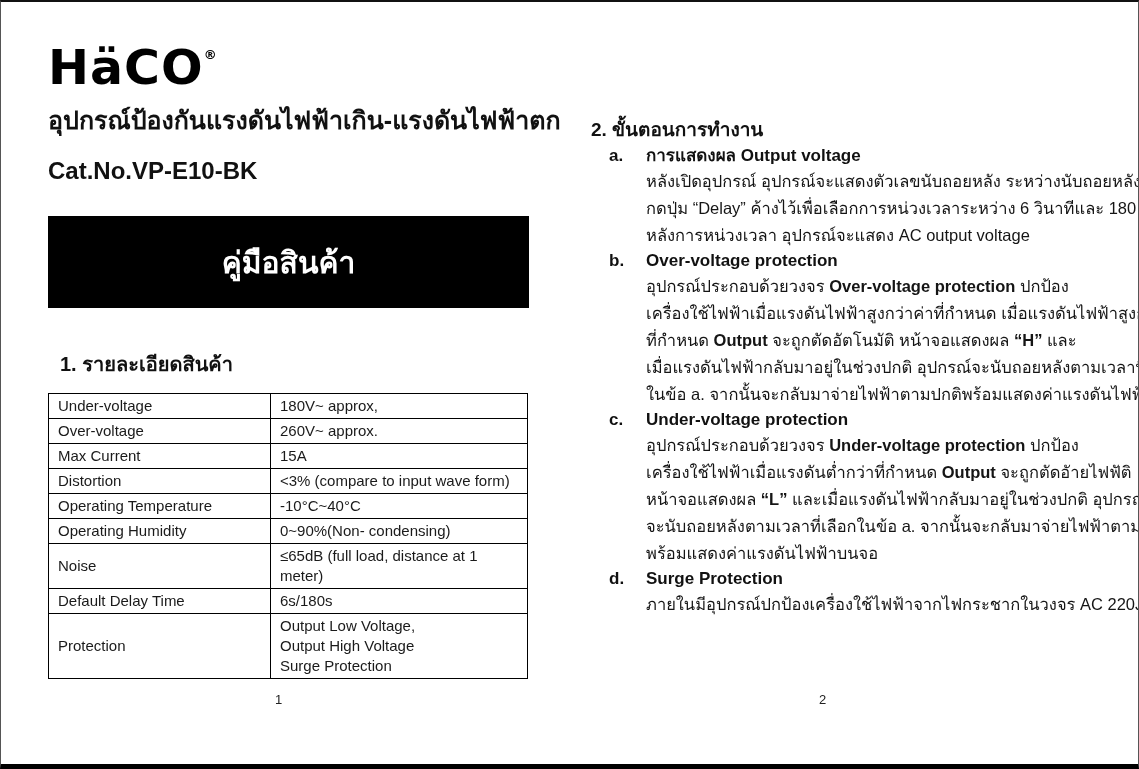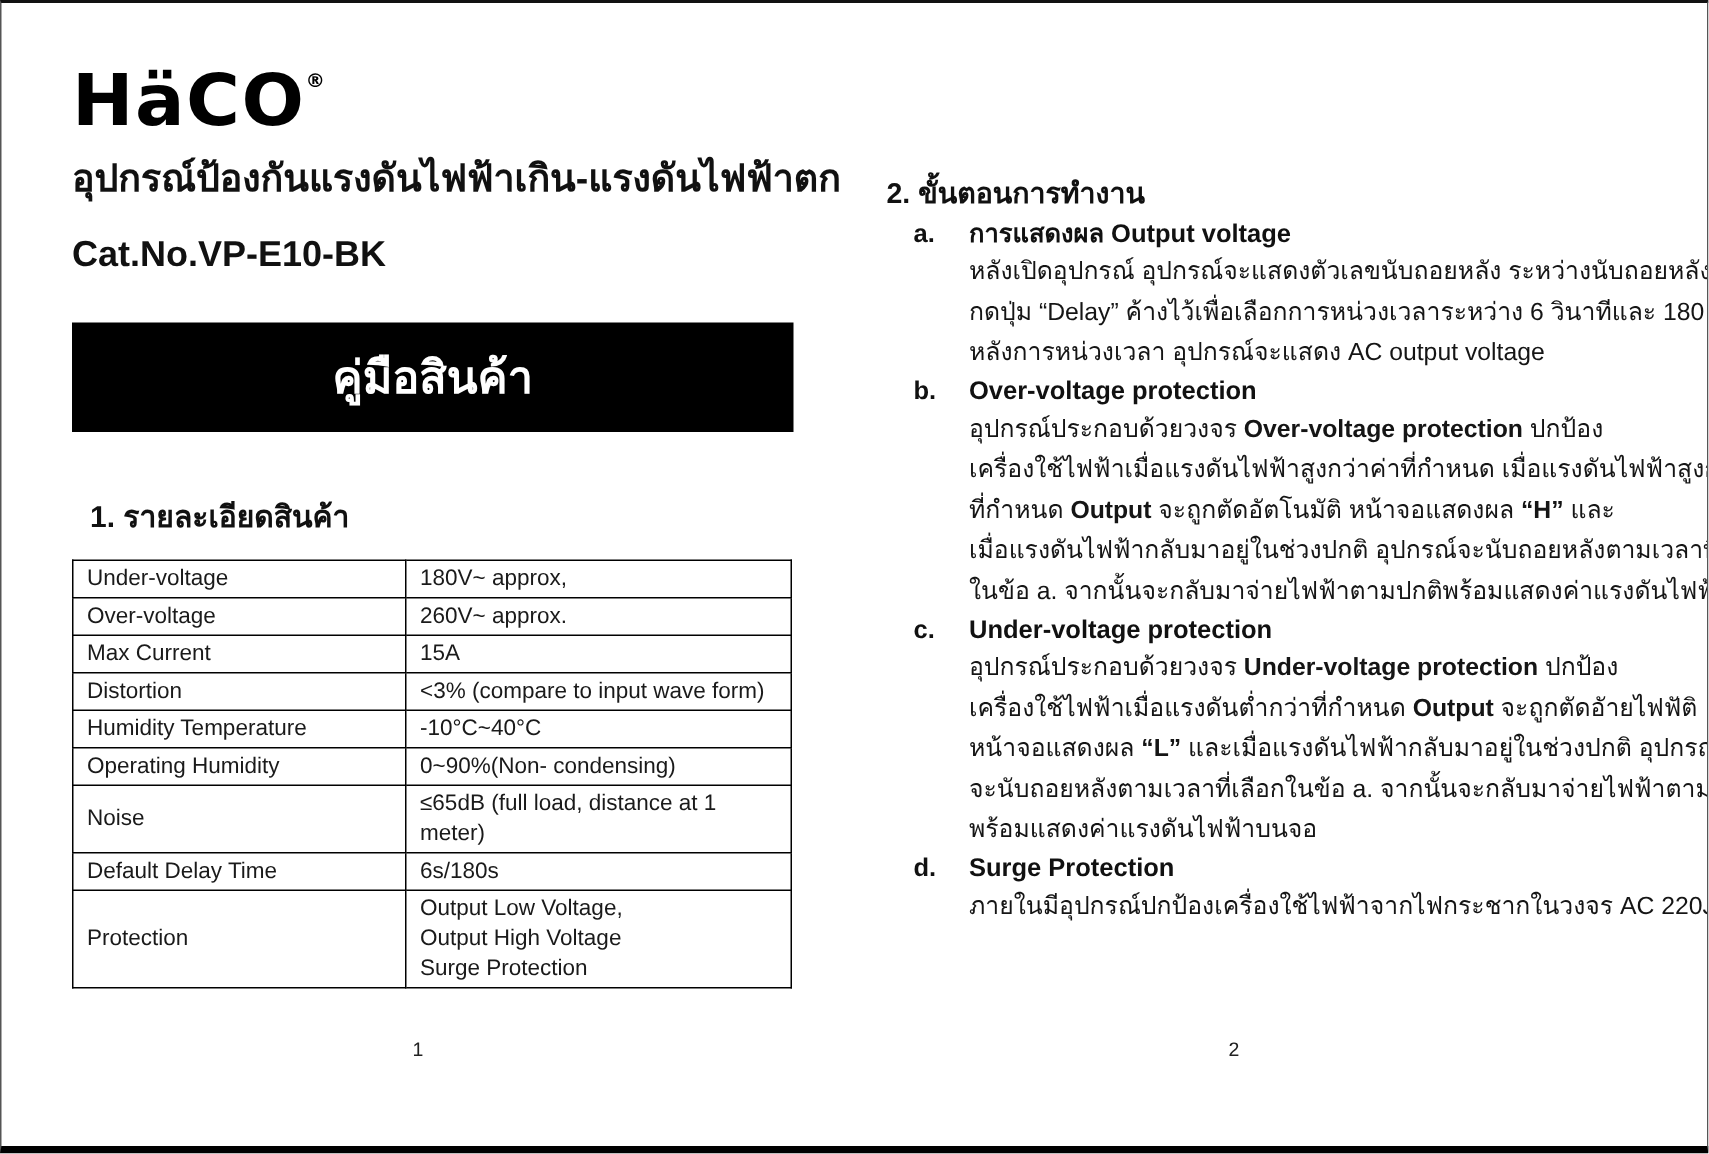--- a/index.html
+++ b/index.html
@@ -17,21 +17,21 @@
     overflow:hidden;
   }
   
   .page-left{position:absolute;left:47px;top:28px;width:481px;}
   .logo{font-family:"DejaVu Sans","Liberation Sans",sans-serif;
         font-weight:900;font-size:49px;line-height:52px;letter-spacing:1px;
         color:#000;transform:scaleY(0.97);transform-origin:left top;white-space:nowrap;}
   .logo .reg{font-size:13px;font-weight:700;vertical-align:26px;letter-spacing:0;}
   .doc-title{margin-top:6px;font-size:25px;font-weight:700;line-height:36px;white-space:nowrap;}
   .cat-no{margin-top:16px;font-size:24px;font-weight:700;line-height:34px;}
-  .banner{margin-top:28px;height:73px;background:#000;color:#fff;
+  .banner{margin-top:28px;height:92px;background:#000;color:#fff;
           display:flex;align-items:center;justify-content:center;
           font-size:30px;font-weight:700;}
   .sec1-heading{margin-top:40px;font-size:20px;font-weight:700;margin-left:12px;}
   table.spec{margin-top:13px;border-collapse:collapse;width:480px;table-layout:fixed;border-radius:22px;}
   table.spec td{border:1px solid #000;font-size:15px;padding:2px 9px;
                 vertical-align:middle;line-height:20px;color:#1a1a1a;}
   table.spec td.c1{width:203px;}
   .pageno{position:absolute;top:690px;font-size:13px;color:#222;}
   .pageno-1{left:274px;}
   .pageno-2{left:818px;}
@@ -72,21 +72,21 @@
           </tr>
           <tr>
             <td class="c1">Max Current</td>
             <td class="c2">15A</td>
           </tr>
           <tr>
             <td class="c1">Distortion</td>
             <td class="c2">&lt;3% (compare to input wave form)</td>
           </tr>
           <tr>
-            <td class="c1">Humidity Temperature</td>
+            <td class="c1">Operating Temperature</td>
             <td class="c2">-10°C~40°C</td>
           </tr>
           <tr>
             <td class="c1">Operating Humidity</td>
             <td class="c2">0~90%(Non- condensing)</td>
           </tr>
           <tr>
             <td class="c1">Noise</td>
             <td class="c2">≤65dB (full load, distance at 1 meter)</td>
           </tr>

